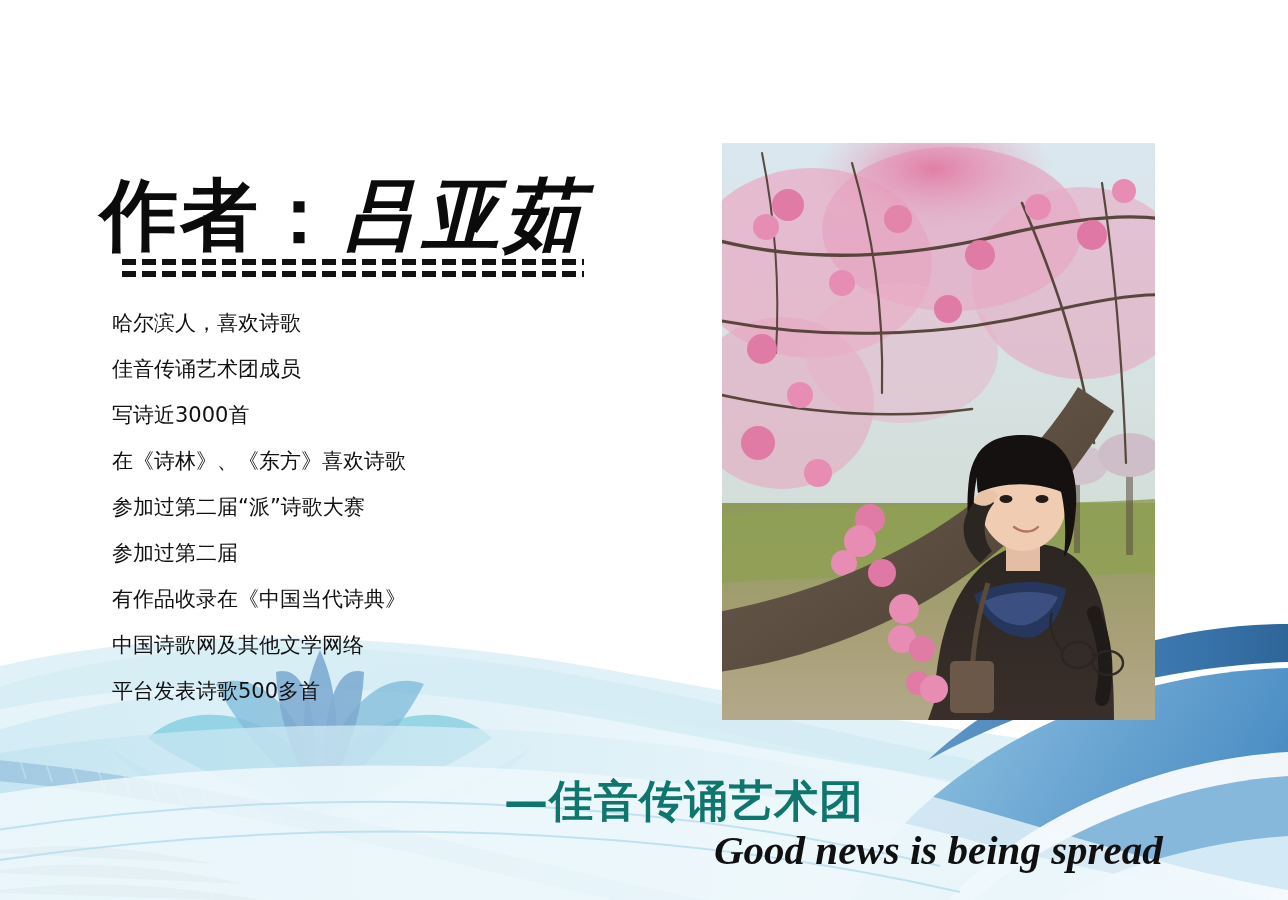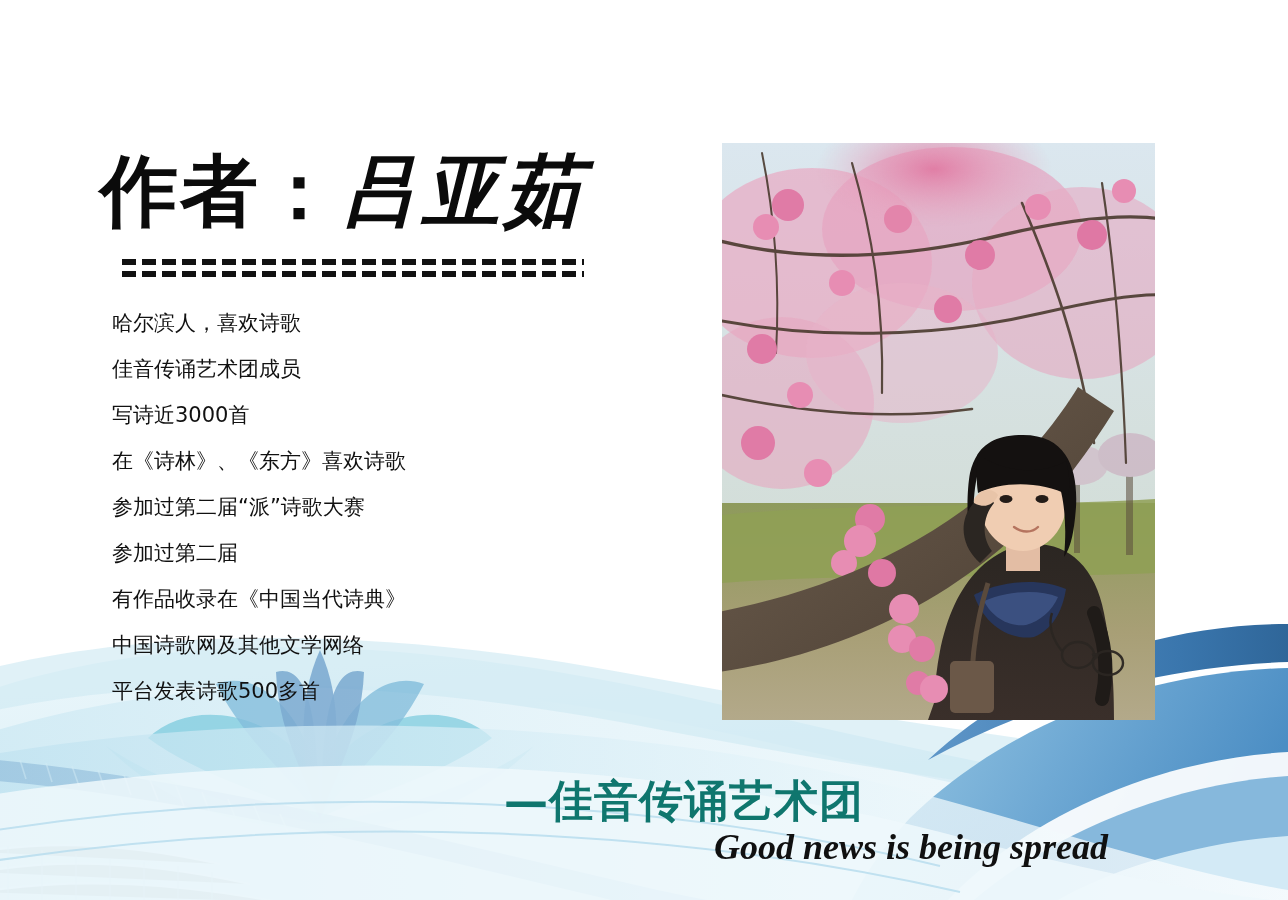--- a/index.html
+++ b/index.html
@@ -31,20 +31,21 @@
     width:620px;
   }
   .title-text{
     font-size:78px;
     line-height:1.0;
     font-weight:700;
     color:#0b0b0b;
     letter-spacing:2px;
     white-space:nowrap;
     font-family:"DejaVu Sans","Liberation Sans",sans-serif;
+    margin-top:24px;
   }
   .title-name{
     font-style:italic;
     font-weight:700;
     letter-spacing:4px;
   }
   .divider{
     position:absolute;
     left:122px;
     top:259px;
@@ -96,21 +97,21 @@
     font-weight:700;
     letter-spacing:1px;
     color:#0f766e;
     white-space:nowrap;
     font-family:"DejaVu Sans","Liberation Sans",sans-serif;
   }
   .footer-en{
     position:absolute;
     left:714px;
     top:826px;
-    font-size:36px;
+    font-size:41px;
     font-weight:700;
     font-style:italic;
     color:#101010;
     white-space:nowrap;
     font-family:"Liberation Serif","DejaVu Serif",serif;
     text-align:right;
   }
 </style>
 </head>
 <body>

